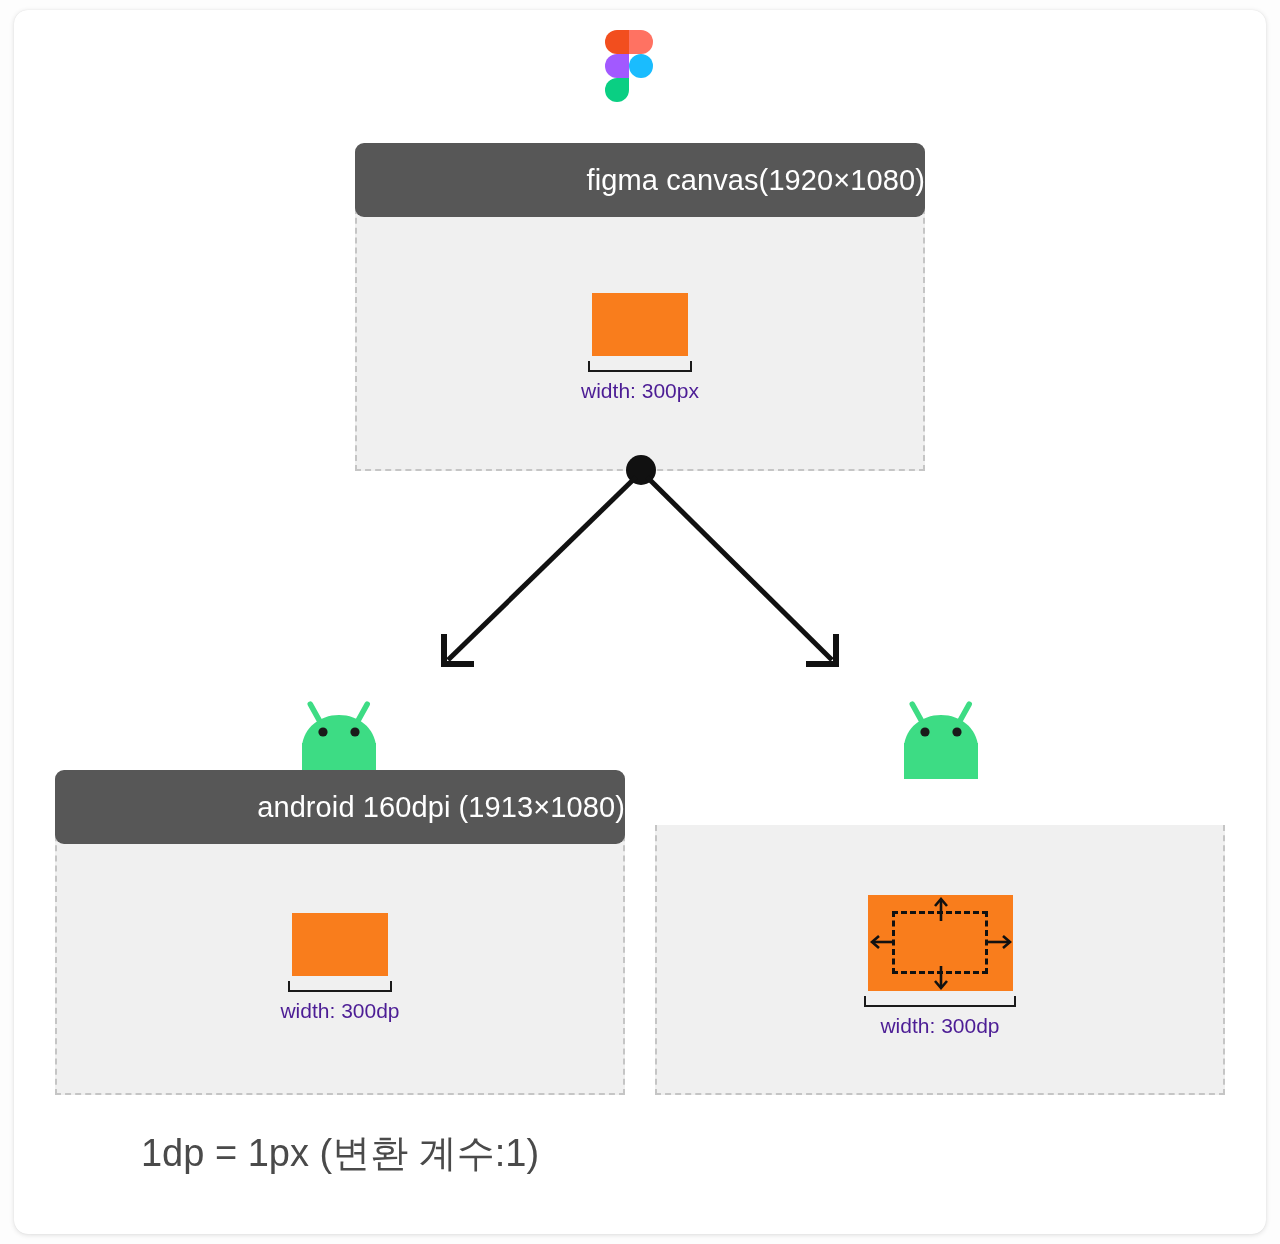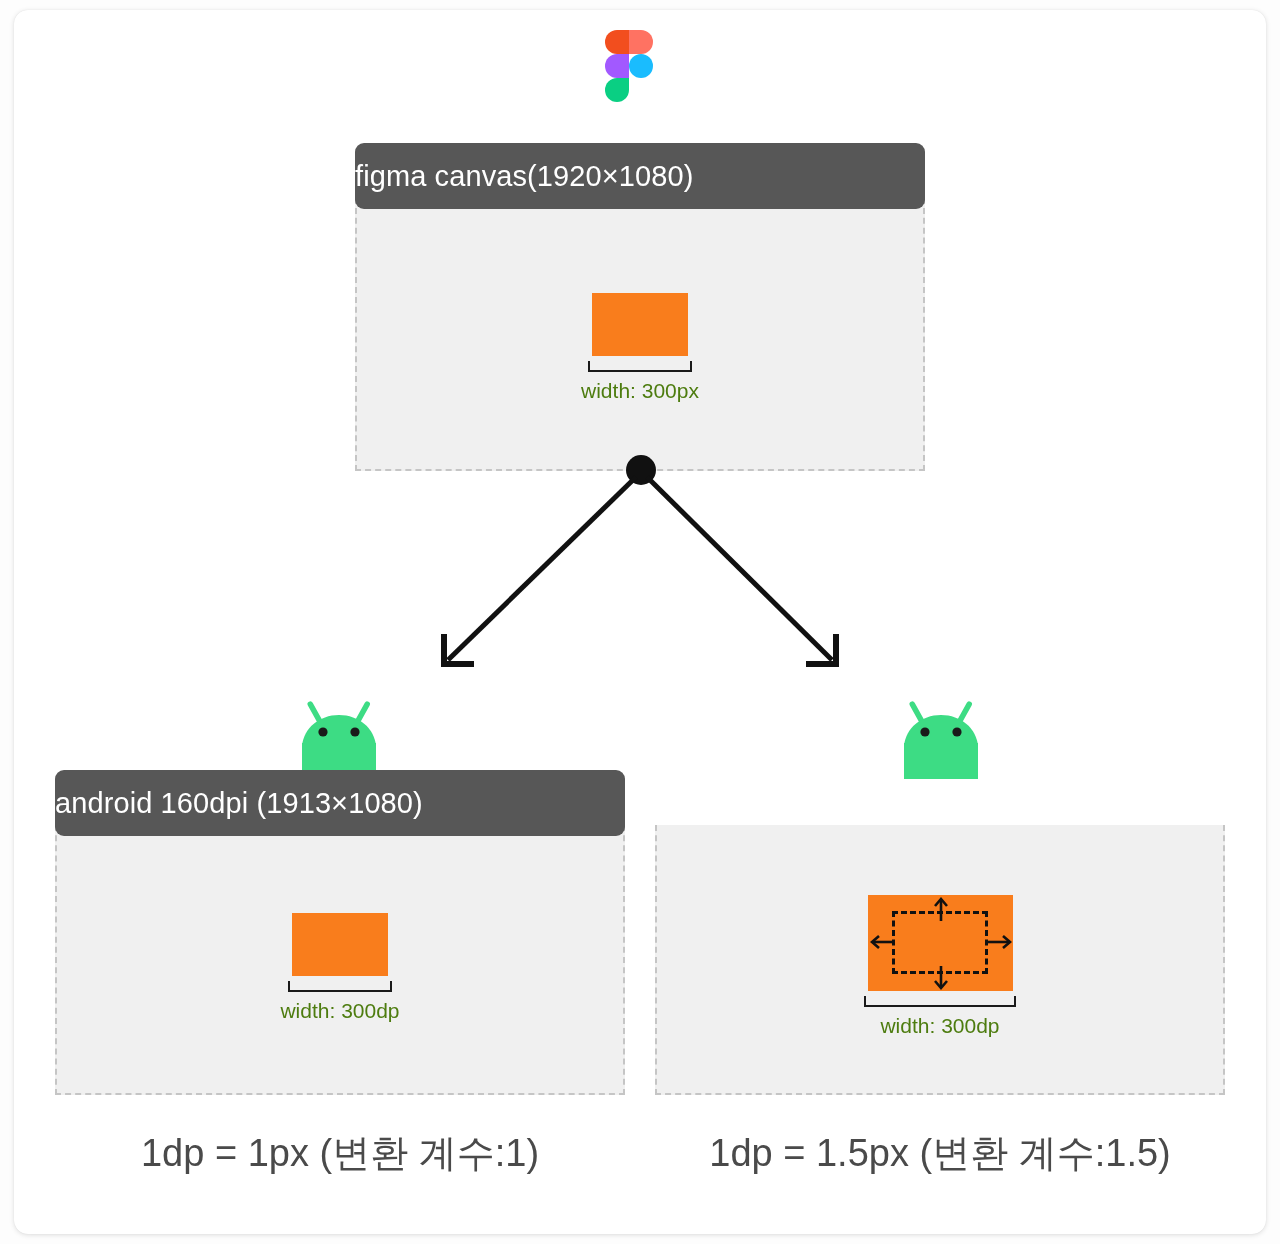--- a/index.html
+++ b/index.html
@@ -28,26 +28,26 @@
     border-radius: 14px;
     box-shadow: 0 1px 5px rgba(0,0,0,0.13), 0 0 1px rgba(0,0,0,0.10);
   }
 
   
   .panel { position: absolute; }
   .panel-header {
     position: absolute;
     left: 0; top: 0;
     width: 100%;
-    height: 66px;
+    height: 74px;
     background: #575757;
     border-radius: 9px;
     display: flex;
     align-items: center;
-    justify-content: flex-start;
+    justify-content: flex-end;
     z-index: 3;
   }
   .panel-header-label {
     color: #ffffff;
     font-size: 29px;
     font-weight: 400;
     letter-spacing: 0.1px;
     white-space: nowrap;
   }
   .panel-body {
@@ -73,21 +73,21 @@
   }
   .measure-bracket {
     position: relative;
     height: 11px;
     border: 2px solid #1a1a1a;
     border-top: none;
     margin-top: 5px;
   }
   .measure-label {
     text-align: center;
-    color: #4d7c0f;
+    color: #4c1d95;
     font-size: 21px;
     margin-top: 7px;
     white-space: nowrap;
   }
 
   
   .inner-dashed {
     position: absolute;
     border: 3px dashed #111111;
   }
@@ -215,14 +215,13 @@
           <line x1="1" y1="9" x2="22" y2="9" stroke="#111" stroke-width="2.6"></line>
           <polyline points="16,3 23,9 16,15" fill="none" stroke="#111" stroke-width="2.6"></polyline>
         </svg>
       </div>
       <div class="measure-bracket" style="width:152px; margin-left:auto; margin-right:auto;"></div>
       <div class="measure-label">width: 300dp</div>
     </div>
   </div>
 
   <div class="caption" style="left:55px; top:1128px; width:570px;">1dp = 1px (변환 계수:1)</div>
-  <div class="caption" style="left:655px; top:1128px; width:570px;">1dp = 1.5px (변환 계수:1.5)</div>
 </div>
 
 </body></html>

